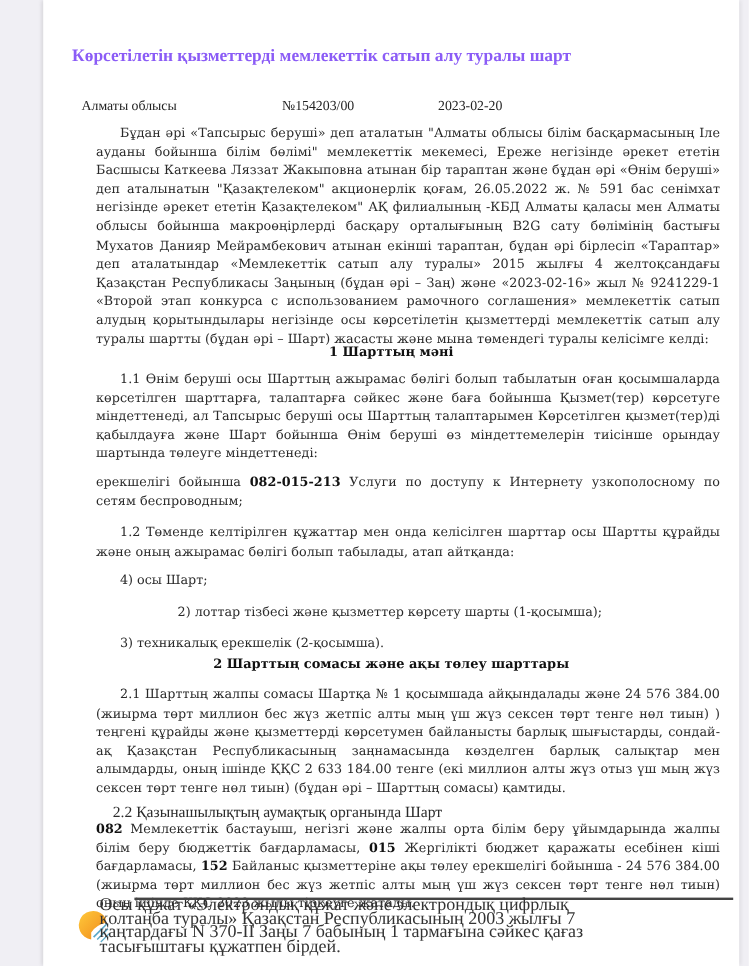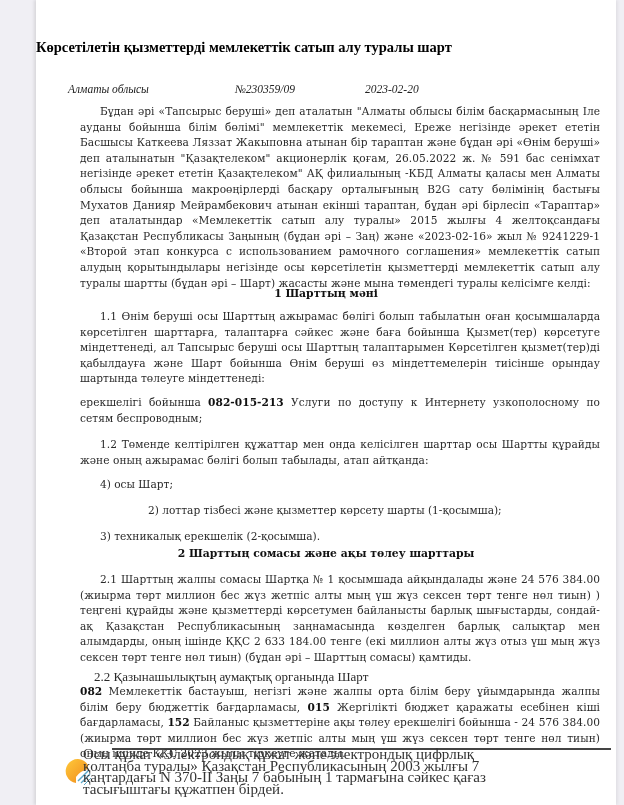--- a/index.html
+++ b/index.html
@@ -10,24 +10,25 @@
     font-family: "DejaVu Serif", serif;
     color: #1d1d1d;
   }
   .page {
     position: absolute; left: 36px; top: 0; width: 580px; height: 805px;
     background: #ffffff;
     box-shadow: -2px 0 3px rgba(0,0,0,0.10), 2px 0 3px rgba(0,0,0,0.06);
   }
   .title {
     position: absolute; left: 0; width: 464px; top: 39px;
+    text-align: center;
     font-family: "Liberation Serif", serif; font-weight: bold;
-    font-size: 14.5px; color: #000000;
+    font-size: 14.5px; color: #8b5cf6;
   }
-  .meta { position: absolute; top: 83px; font-family: "Liberation Serif", serif; font-size: 11.5px; color: #222; font-style: italic; }
+  .meta { position: absolute; top: 83px; font-family: "Liberation Serif", serif; font-size: 11.5px; color: #222; }
   .meta.region { left: 32px; }
   .meta.num { left: 199px; }
   .meta.date { left: 329px; }
 
   .body {
     position: absolute; left: 44px; width: 520px;
     font-size: 10.6px; line-height: 15.6px; text-align: justify;
     color: #2a2a2a; letter-spacing: 0.05px;
   }
   .body.indent { text-indent: 20px; }
@@ -48,21 +49,21 @@
   }
 </style>
 </head>
 <body>
 
 <div class="page">
 
   <div class="title">Көрсетілетін қызметтерді мемлекеттік сатып алу туралы шарт</div>
 
   <div class="meta region">Алматы облысы</div>
-  <div class="meta num">№230359/09</div>
+  <div class="meta num">№154203/00</div>
   <div class="meta date">2023-02-20</div>
 
   <div class="body indent" style="top:104px;">Бұдан әрі «Тапсырыс беруші» деп аталатын "Алматы облысы білім басқармасының Іле ауданы бойынша білім бөлімі" мемлекеттік мекемесі, Ереже негізінде әрекет ететін Басшысы Каткеева Ляззат Жакыповна атынан бір тараптан және бұдан әрі «Өнім беруші» деп аталынатын "Қазақтелеком" акционерлік қоғам, 26.05.2022 ж. № 591 бас сенімхат негізінде әрекет ететін Қазақтелеком" АҚ филиалының -КБД Алматы қаласы мен Алматы облысы бойынша макроөңірлерді басқару орталығының B2G сату бөлімінің бастығы Мухатов Данияр Мейрамбекович атынан екінші тараптан, бұдан әрі бірлесіп «Тараптар» деп аталатындар «Мемлекеттік сатып алу туралы» 2015 жылғы 4 желтоқсандағы Қазақстан Республикасы Заңының (бұдан әрі – Заң) және «2023-02-16» жыл № 9241229-1 «Второй этап конкурса с использованием рамочного соглашения» мемлекеттік сатып алудың қорытындылары негізінде осы көрсетілетін қызметтерді мемлекеттік сатып алу туралы шартты (бұдан әрі – Шарт) жасасты және мына төмендегі туралы келісімге келді:</div>
 
   <div class="heading" style="top:287px;">1 Шарттың мәні</div>
 
   <div class="body indent" style="top:309px;">1.1 Өнім беруші осы Шарттың ажырамас бөлігі болып табылатын оған қосымшаларда көрсетілген шарттарға, талаптарға сәйкес және баға бойынша Қызмет(тер) көрсетуге міндеттенеді, ал Тапсырыс беруші осы Шарттың талаптарымен Көрсетілген қызмет(тер)ді қабылдауға және Шарт бойынша Өнім беруші өз міндеттемелерін тиісінше орындау шартында төлеуге міндеттенеді:</div>
 
   <div class="body" style="top:395px;"><span>ерекшелігі бойынша </span><span class="b">082-015-213</span><span> Услуги по доступу к Интернету узкополосному по сетям беспроводным;</span></div>
 

